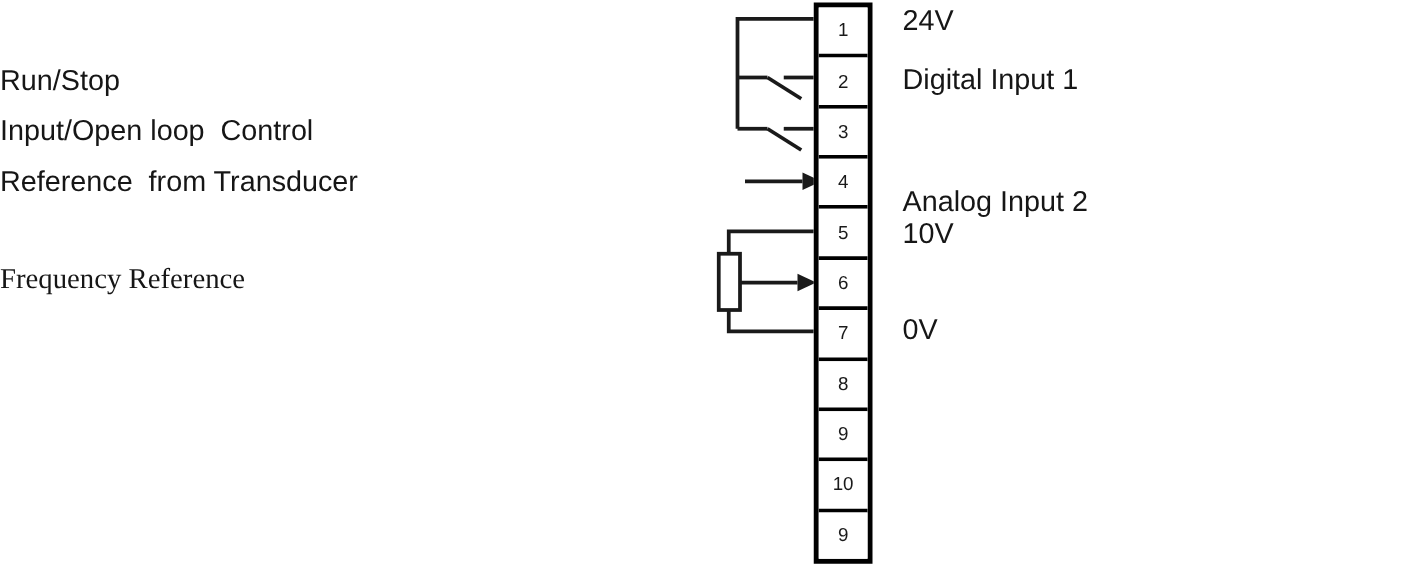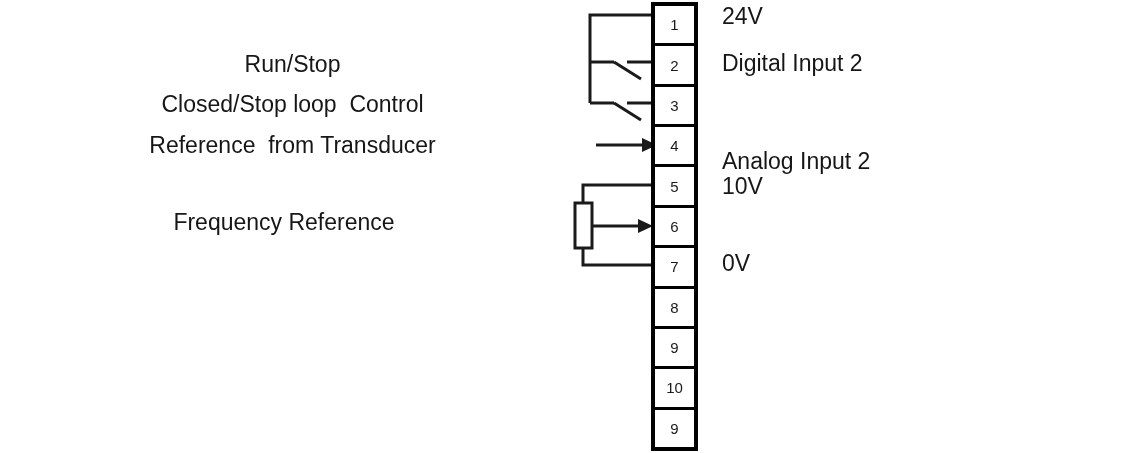--- a/index.html
+++ b/index.html
@@ -54,21 +54,21 @@
     white-space: pre;
     line-height: 1;
   }
   
   .desc-label {
     position: absolute;
     font-size: 23px;
     color: #161616;
     white-space: pre;
     line-height: 1;
-    text-align: center;
+    text-align: left;
   }
   
   .wire-layer {
     position: absolute;
     left: 0;
     top: 0;
     width: 1140px;
     height: 453px;
     pointer-events: none;
   }
@@ -125,23 +125,23 @@
     <div class="terminal-cell">5</div>
     <div class="terminal-cell">6</div>
     <div class="terminal-cell">7</div>
     <div class="terminal-cell">8</div>
     <div class="terminal-cell">9</div>
     <div class="terminal-cell">10</div>
     <div class="terminal-cell">9</div>
   </div>
 
   <div class="signal-label" style="top:5px;">24V</div>
-  <div class="signal-label" style="top:52px;">Digital Input 2</div>
+  <div class="signal-label" style="top:52px;">Digital Input 1</div>
   <div class="signal-label" style="top:150px;">Analog Input 2</div>
   <div class="signal-label" style="top:175px;">10V</div>
   <div class="signal-label" style="top:252px;text-align:right;">0V</div>
 
   <div class="desc-label" style="top:53px;  left:0; width:585px;">Run/Stop</div>
-  <div class="desc-label" style="top:93px;  left:0; width:585px;">Closed/Stop loop  Control</div>
+  <div class="desc-label" style="top:93px;  left:0; width:585px;">Input/Open loop  Control</div>
   <div class="desc-label" style="top:134px; left:0; width:585px;">Reference  from Transducer</div>
-  <div class="desc-label" style="top:211px; left:0; width:568px;">Frequency Reference</div>
+  <div class="desc-label" style="top:211px; left:0; width:568px;font-family:Liberation Serif, serif;">Frequency Reference</div>
 
 </div>
 
 </body></html>

